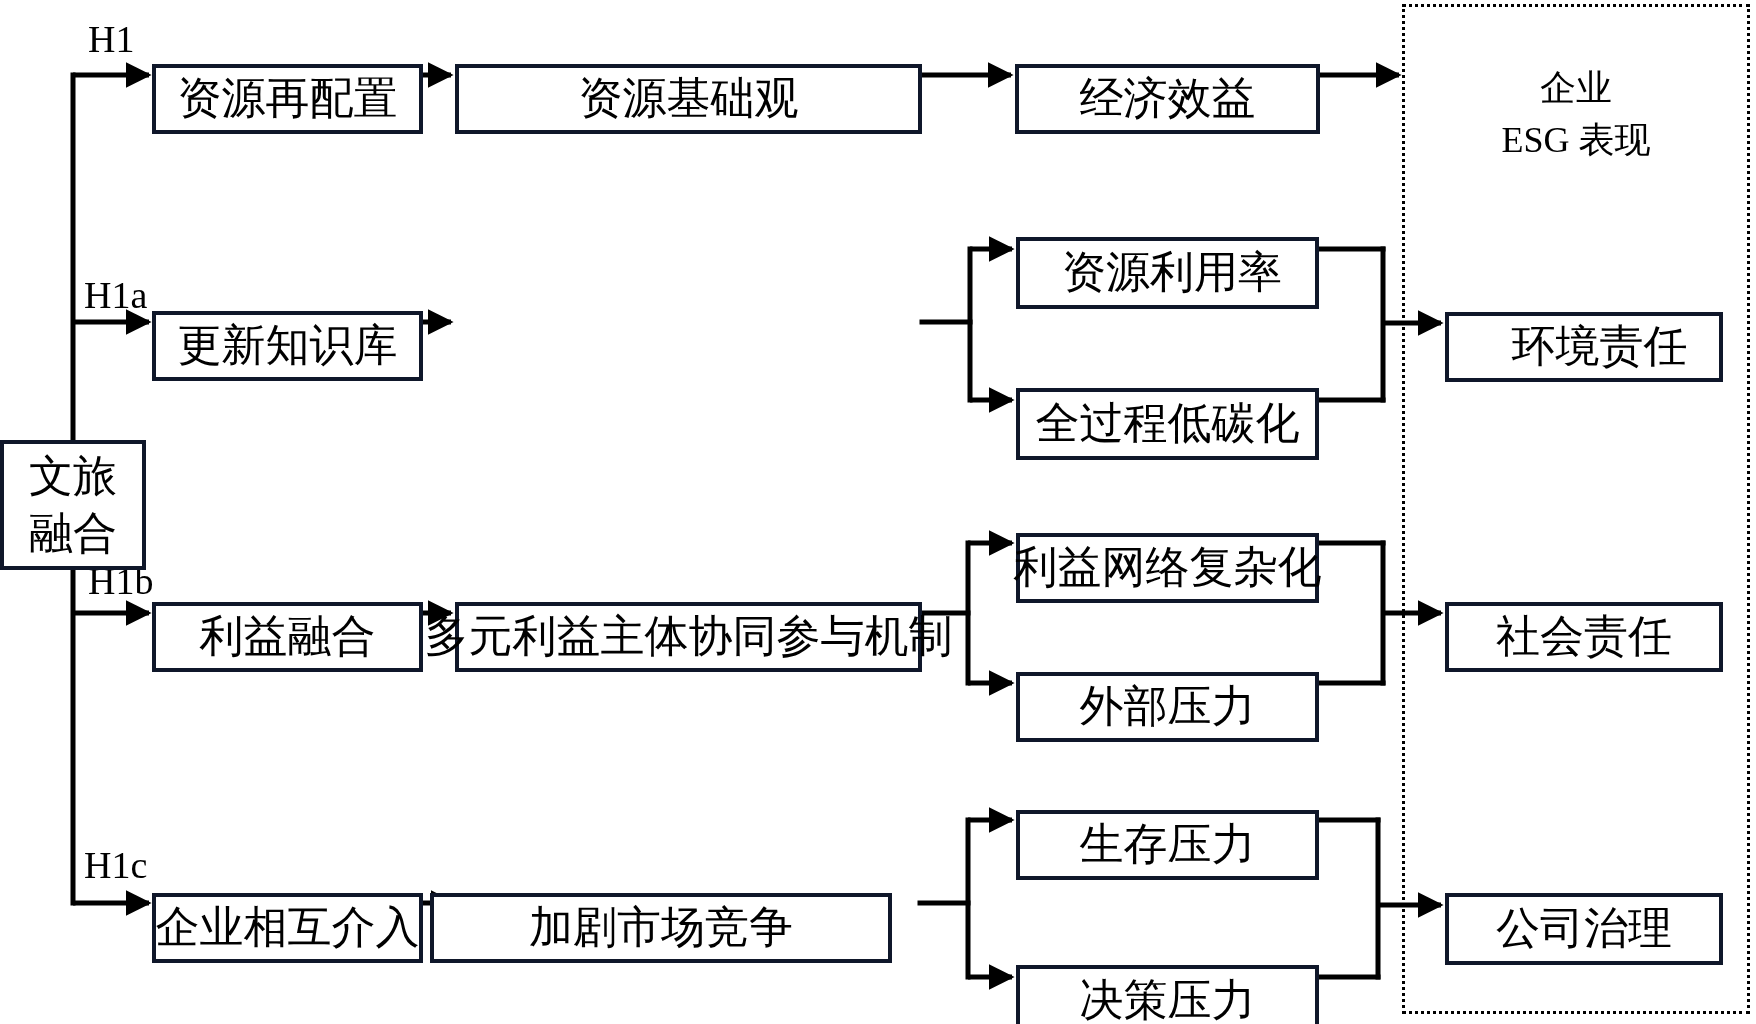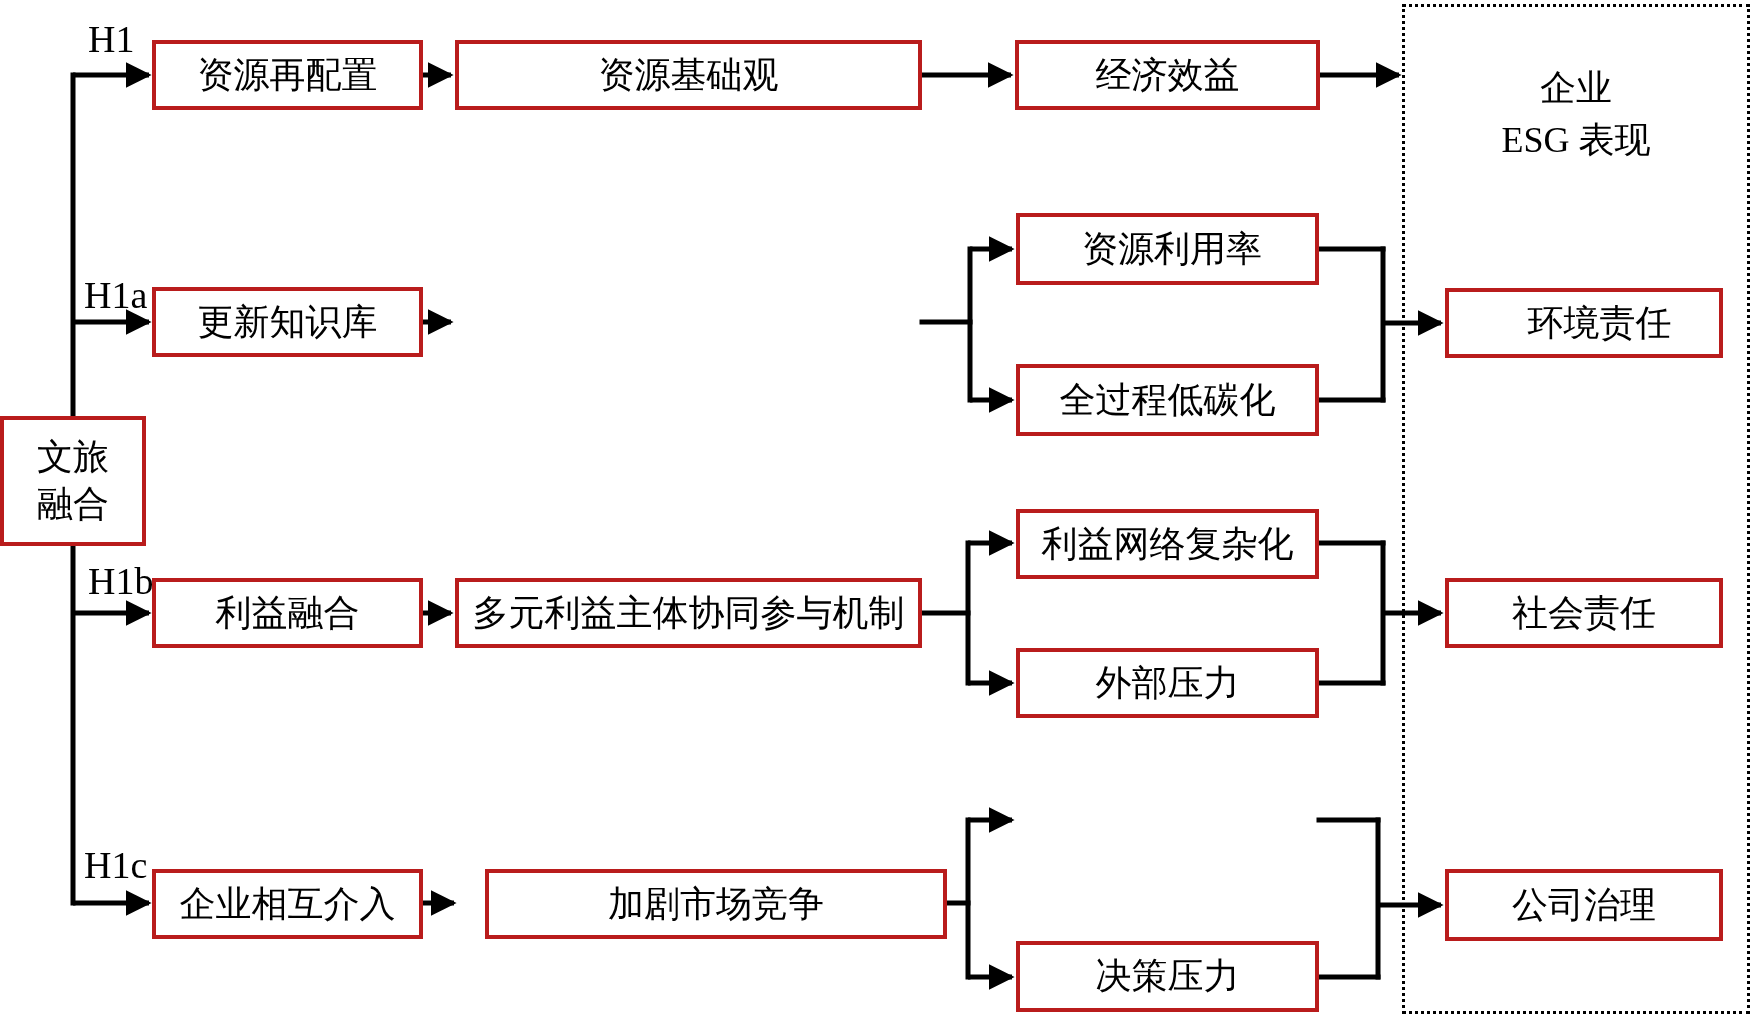--- a/index.html
+++ b/index.html
@@ -3,23 +3,23 @@
 <meta charset="utf-8">
 <style>
   html,body{margin:0;padding:0;background:#ffffff;}
   .canvas{
     position:relative;width:1756px;height:1024px;background:#ffffff;
     font-family:"Liberation Serif","DejaVu Serif",serif;color:#000;
     overflow:hidden;
   }
   .wires{position:absolute;left:0;top:0;z-index:2;}
   .node{
-    position:absolute;z-index:3;background:#ffffff;border:4px solid #b91c1c;
+    position:absolute;z-index:3;background:#ffffff;border:4px solid #0f172a;
     display:flex;align-items:center;justify-content:center;text-align:center;
-    font-size:36px;line-height:1.3;box-sizing:border-box;white-space:nowrap;
+    font-size:44px;line-height:1.3;box-sizing:border-box;white-space:nowrap;margin-top:24px;
   }
   .hlabel{
     position:absolute;z-index:3;font-size:38px;line-height:1;color:#000;
   }
   .esg-frame{
     position:absolute;z-index:1;border:3px dotted #000;box-sizing:border-box;background:#ffffff;
   }
   .esg-title{
     position:absolute;z-index:3;font-size:36px;line-height:1.45;text-align:center;white-space:nowrap;
   }
@@ -113,21 +113,22 @@
   <div class="node" style="left:1016px;top:364px;width:303px;height:72px;">全过程低碳化</div>
   <div class="node" style="left:1445px;top:288px;width:278px;height:70px;padding-left:31px;">环境责任</div>
 
   <div class="node" style="left:152px;top:578px;width:271px;height:70px;">利益融合</div>
   <div class="node" style="left:455px;top:578px;width:467px;height:70px;">多元利益主体协同参与机制</div>
   <div class="node" style="left:1016px;top:509px;width:303px;height:70px;">利益网络复杂化</div>
   <div class="node" style="left:1016px;top:648px;width:303px;height:70px;">外部压力</div>
   <div class="node" style="left:1445px;top:578px;width:278px;height:70px;">社会责任</div>
 
   <div class="node" style="left:152px;top:869px;width:271px;height:70px;">企业相互介入</div>
-  <div class="node" style="left:485px;top:869px;width:462px;height:70px;">加剧市场竞争</div>
+  <div class="node" style="left:430px;top:869px;width:462px;height:70px;">加剧市场竞争</div>
+  <div class="node" style="left:1016px;top:786px;width:303px;height:70px;">生存压力</div>
   <div class="node" style="left:1016px;top:941px;width:303px;height:71px;">决策压力</div>
   <div class="node" style="left:1445px;top:869px;width:278px;height:72px;">公司治理</div>
 
   <div class="esg-title" style="left:1410px;top:62px;width:332px;">
     <div>企业</div>
     <div>ESG 表现</div>
   </div>
 
 </div>
 

